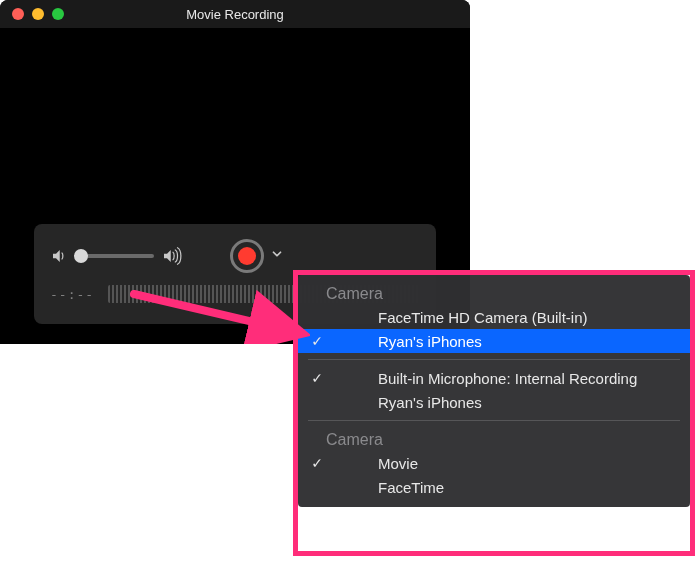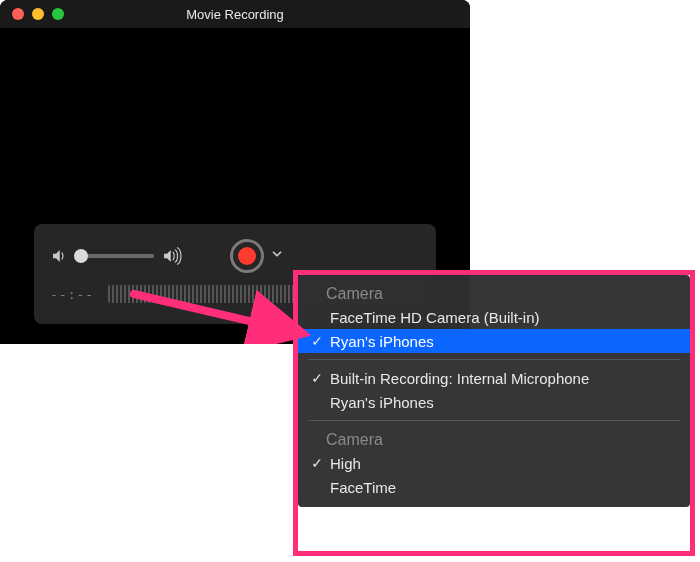--- a/index.html
+++ b/index.html
@@ -185,21 +185,21 @@
     padding: 3px 14px 3px 12px;
     gap: 6px;
     min-height: 24px;
   }
   .menu-item .check {
     width: 14px;
     text-align: center;
     color: #e8e8e8;
     font-size: 14px;
   }
-  .menu-item .label { flex: 1; }
+  .menu-item .label { flex: 1; margin-left: 48px; }
   .menu-item.selected {
     background: #0a66ff;
     color: #fff;
   }
   .menu-sep {
     height: 1px;
     background: #565658;
     margin: 6px 10px;
   }
 </style>
@@ -267,33 +267,33 @@
   </div>
   <div class="menu-item selected">
     <span class="check">✓</span>
     <span class="label">Ryan's iPhones</span>
   </div>
 
   <div class="menu-sep"></div>
 
   <div class="menu-item">
     <span class="check">✓</span>
-    <span class="label">Built-in Recording: Internal Microphone</span>
+    <span class="label">Built-in Microphone: Internal Recording</span>
   </div>
   <div class="menu-item">
     <span class="check"></span>
     <span class="label">Ryan's iPhones</span>
   </div>
 
   <div class="menu-sep"></div>
 
   <div class="menu-heading">Camera</div>
   <div class="menu-item">
     <span class="check">✓</span>
-    <span class="label">High</span>
+    <span class="label">Movie</span>
   </div>
   <div class="menu-item">
     <span class="check"></span>
     <span class="label">FaceTime</span>
   </div>
 </div>
 
 <div class="annot-box"></div>
 
 <svg class="arrow" viewBox="0 0 182 56">

